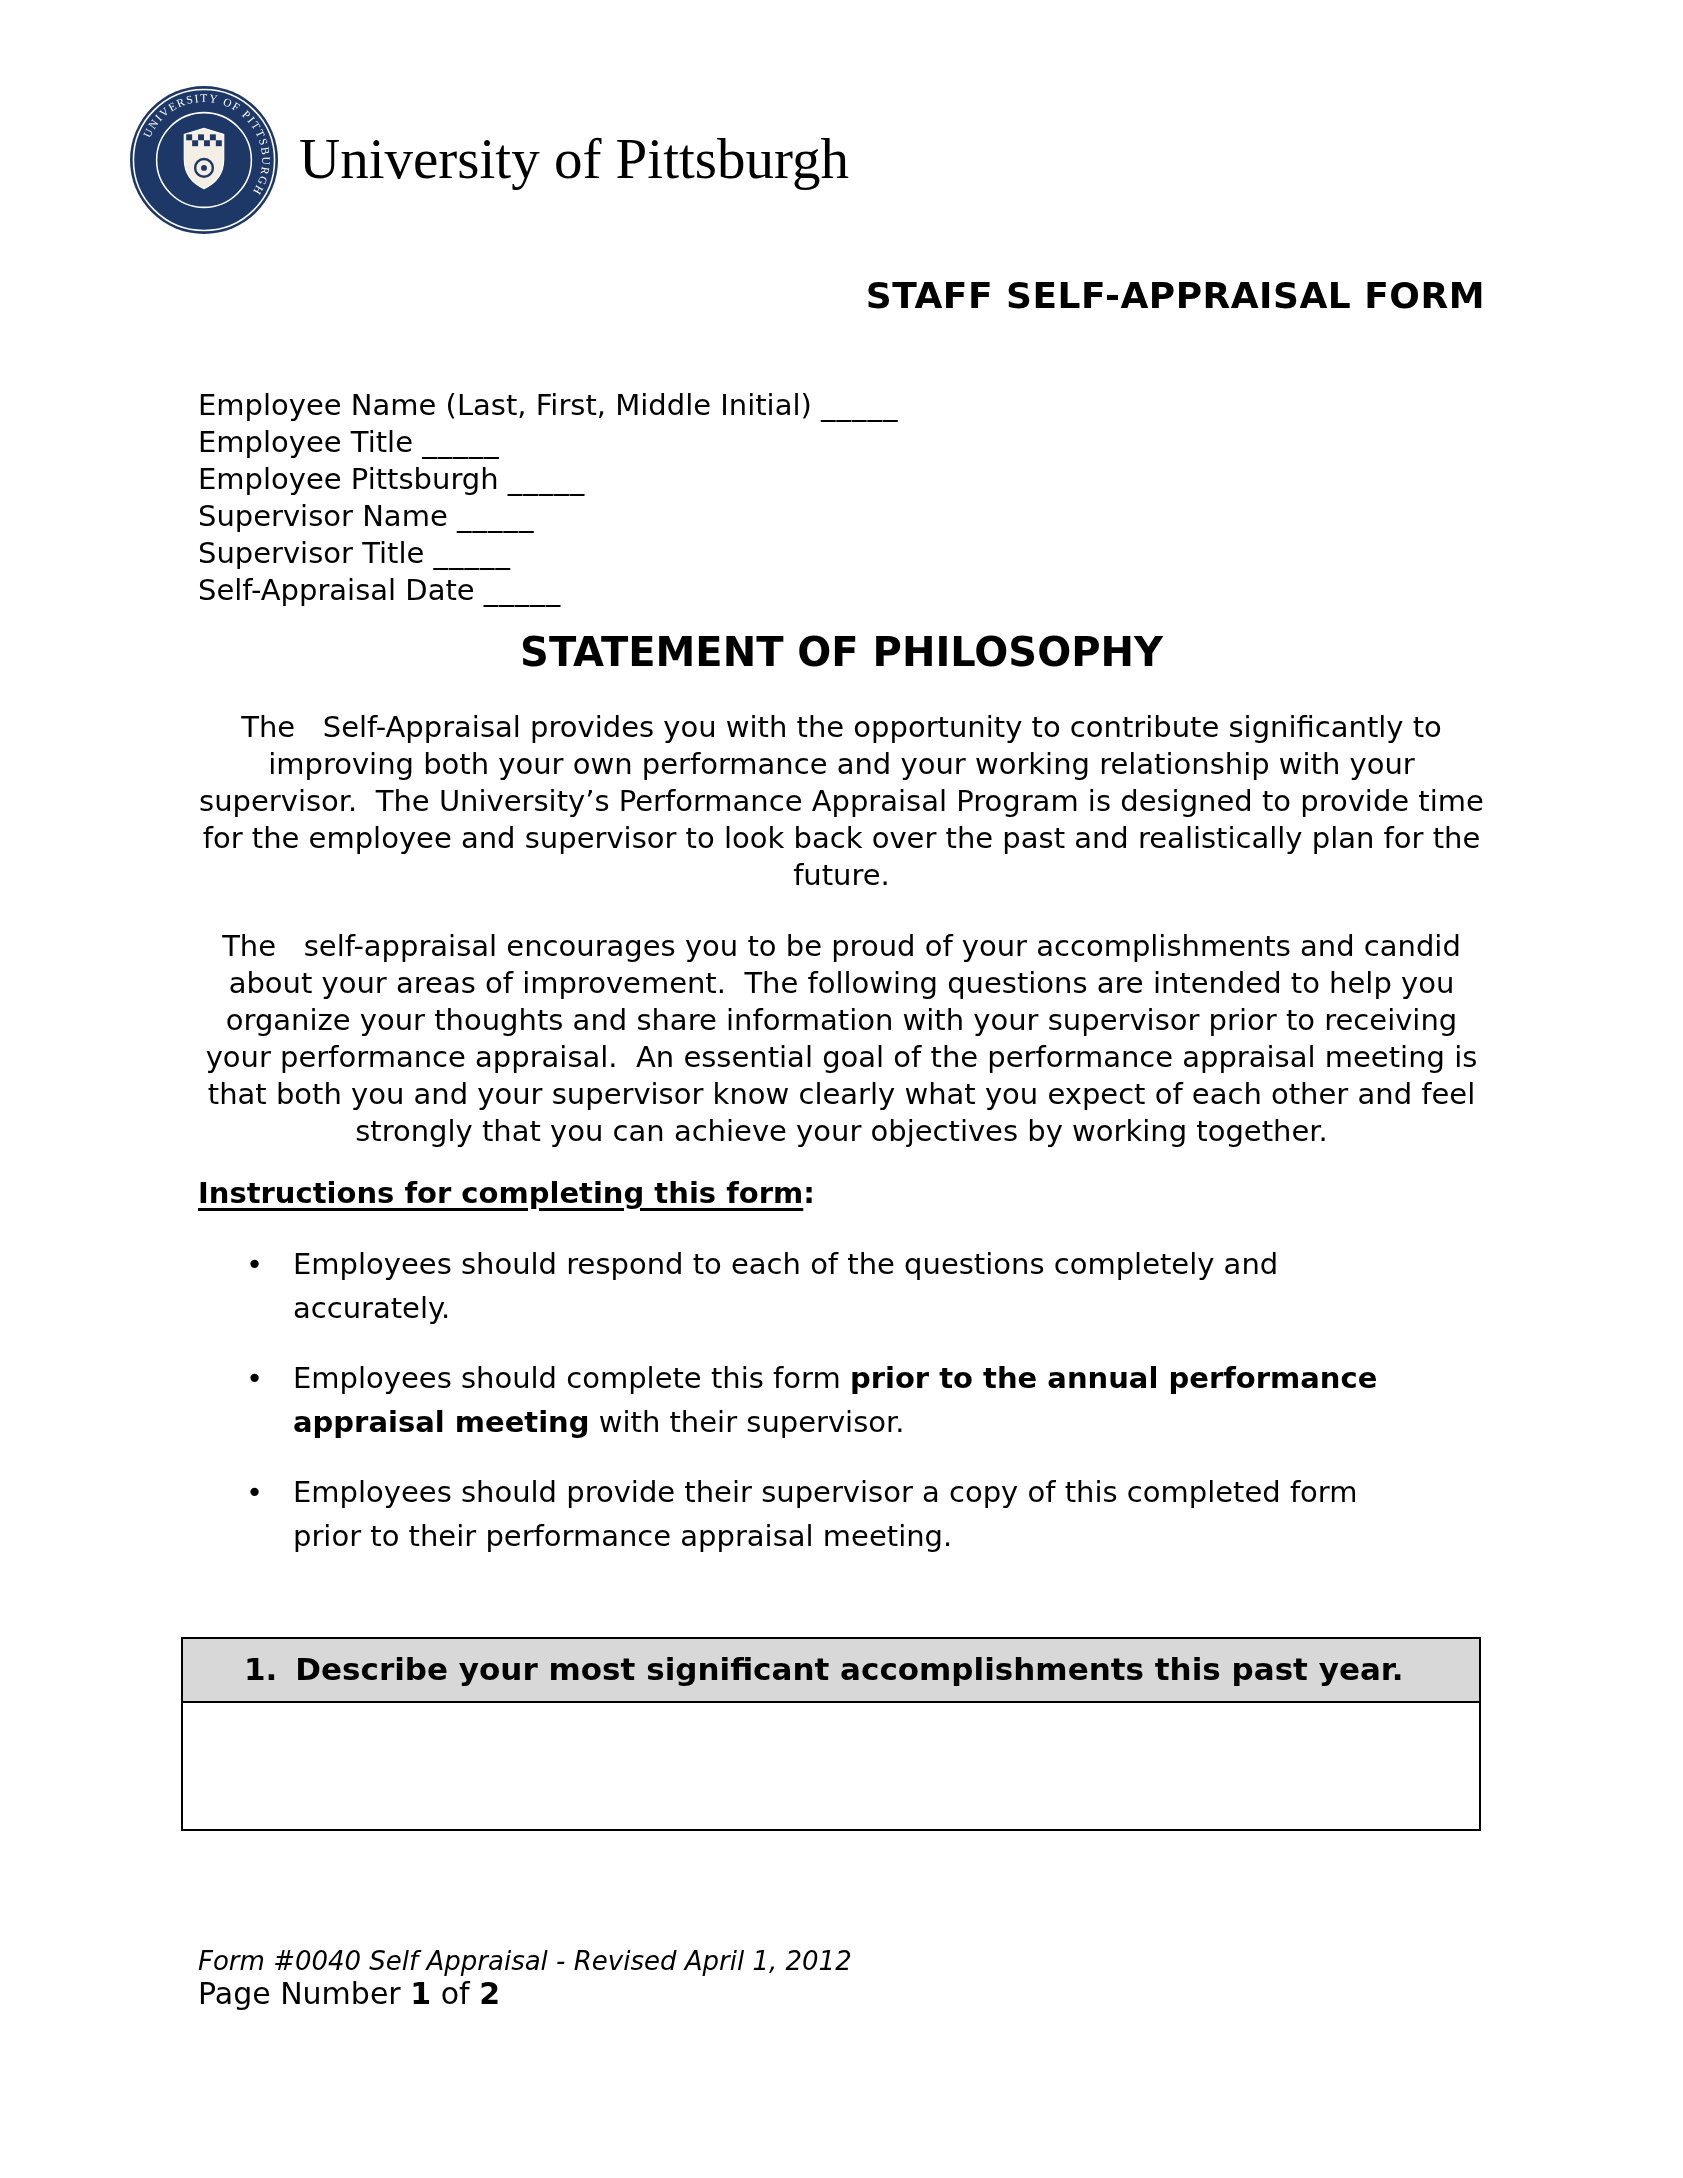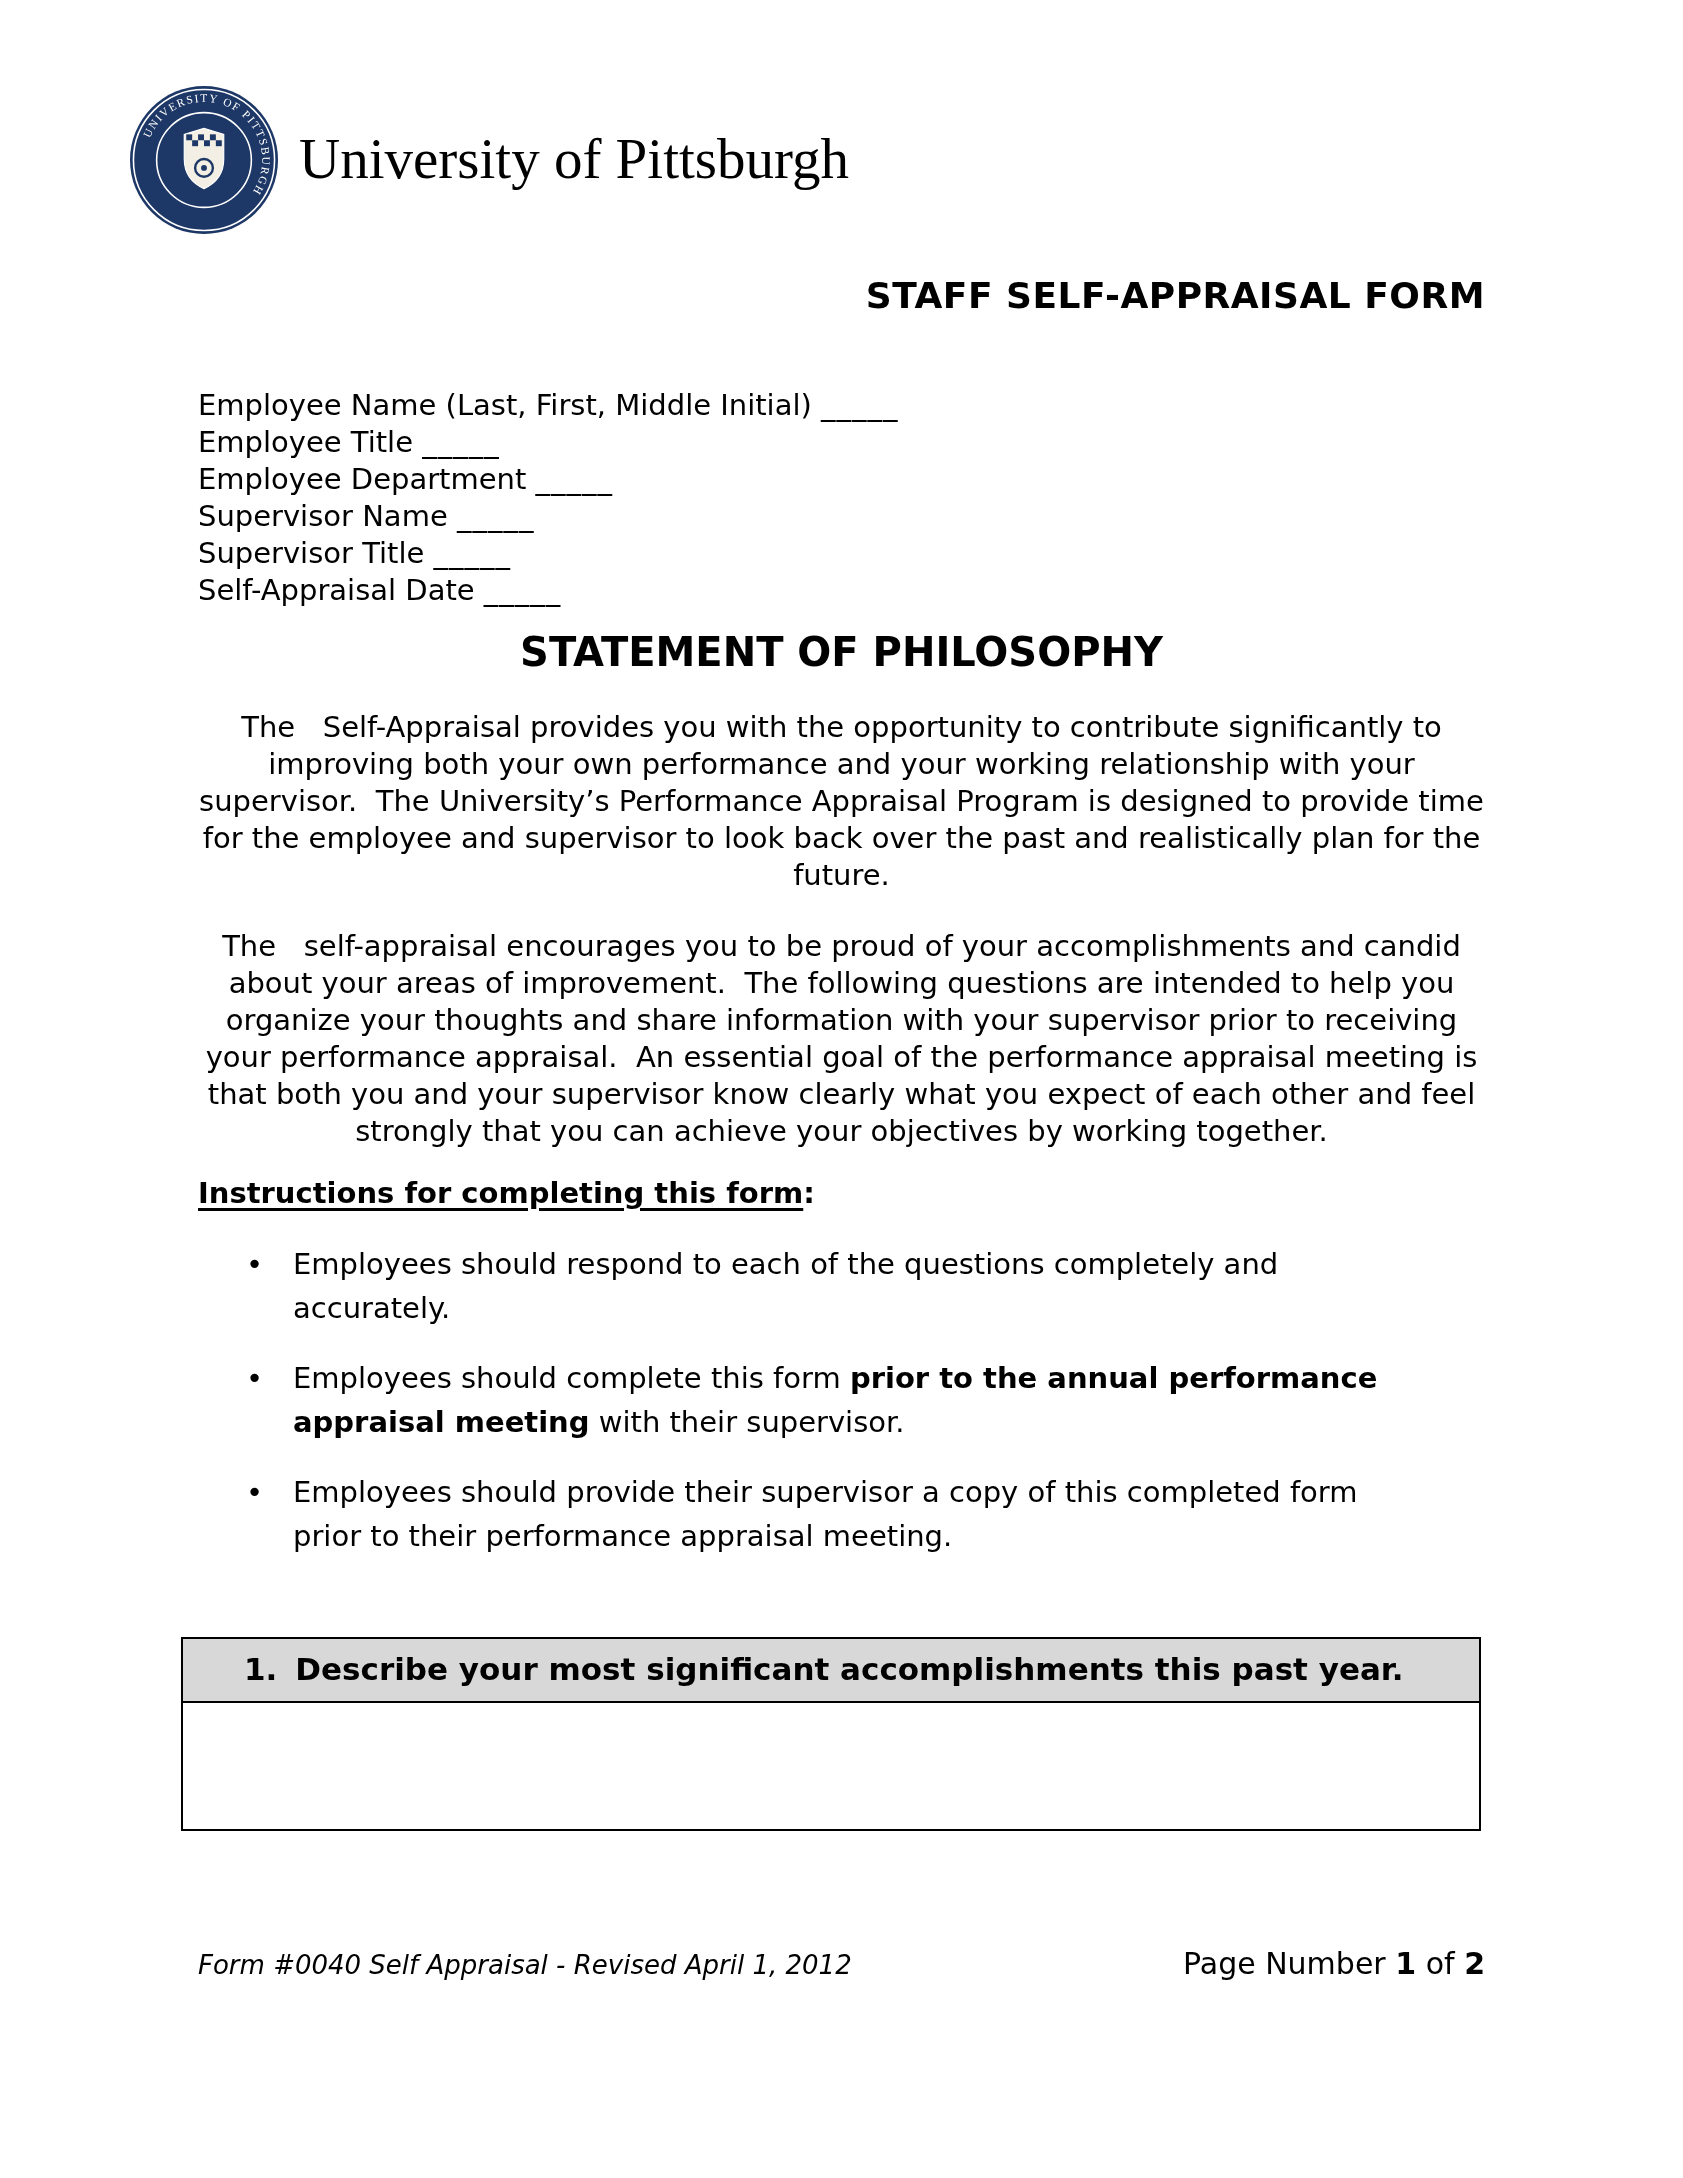--- a/index.html
+++ b/index.html
@@ -46,21 +46,21 @@
   .qbox { margin-top:79px; margin-left:-17px; width:1300px; border:2px solid #000; }
   .qbox-header {
     display:flex; gap:18px; align-items:baseline;
     background:#d8d8d8; border-bottom:2px solid #000;
     padding:10px 14px 12px 61px;
     font-size:31px; font-weight:bold; line-height:40px;
   }
   .qbox-body { height:126px; background:#ffffff; }
 
   
-  .footer { display:flex; justify-content:space-between; align-items:baseline; margin-top:115px; width:1287px; }
+  .footer { display:flex; justify-content:space-between; align-items:baseline; margin-top:115px; width:1287px;flex-direction:column; }
   .footer-left { font-style:italic; font-size:26px; }
   .footer-right { font-size:30px;text-align:right; }
   .footer-right b { font-weight:bold; }
 </style>
 </head>
 <body>
 
 <div class="page">
   <div class="content">
 
@@ -88,21 +88,21 @@
         <circle cx="76" cy="84" r="3" fill="#1d3766"></circle>
       </svg>
       <div class="wordmark">University of Pittsburgh</div>
     </header>
 
     <h1 class="doc-title">STAFF SELF-APPRAISAL FORM</h1>
 
     <section class="fields">
       <div class="field-row"><span>Employee Name (Last, First, Middle Initial)</span> <span class="blank">_____</span></div>
       <div class="field-row"><span>Employee Title</span> <span class="blank">_____</span></div>
-      <div class="field-row"><span>Employee Department</span> <span class="blank">_____</span></div>
+      <div class="field-row"><span>Employee Pittsburgh</span> <span class="blank">_____</span></div>
       <div class="field-row"><span>Supervisor Name</span> <span class="blank">_____</span></div>
       <div class="field-row"><span>Supervisor Title</span> <span class="blank">_____</span></div>
       <div class="field-row"><span>Self-Appraisal Date</span> <span class="blank">_____</span></div>
     </section>
 
     <h2 class="section-heading">STATEMENT OF PHILOSOPHY</h2>
 
     <p class="para">The   Self-Appraisal provides you with the opportunity to contribute significantly to improving both your own performance and your working relationship with your supervisor.  The University’s Performance Appraisal Program is designed to provide time for the employee and supervisor to look back over the past and realistically plan for the future.</p>
     <p class="para">The   self-appraisal encourages you to be proud of your accomplishments and candid about your areas of improvement.  The following questions are intended to help you organize your thoughts and share information with your supervisor prior to receiving your performance appraisal.  An essential goal of the performance appraisal meeting is that both you and your supervisor know clearly what you expect of each other and feel strongly that you can achieve your objectives by working together.</p>
 

